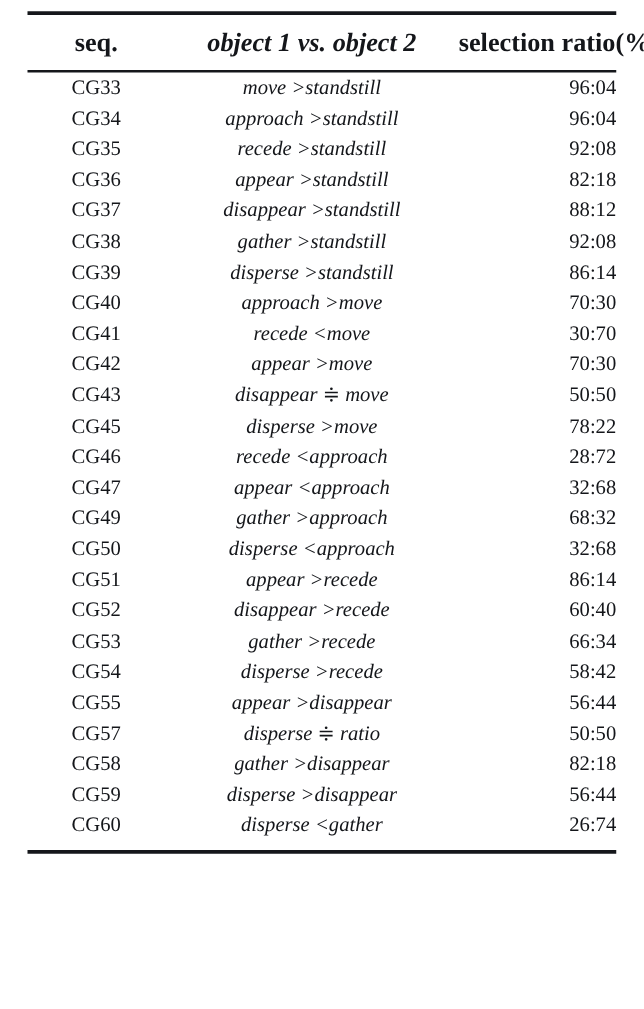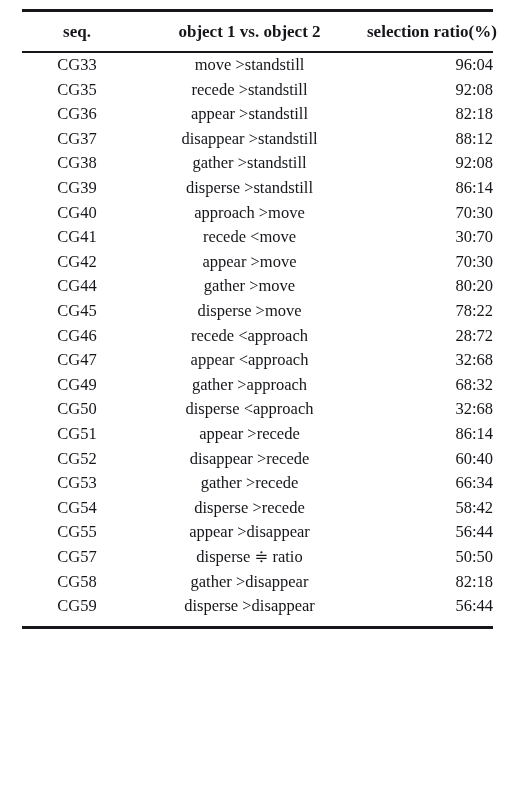--- a/index.html
+++ b/index.html
@@ -41,32 +41,33 @@
     background: #15171b;
   }
   .rule-bottom {
     height: 3px;
     background: #15171b;
     margin-top: 7px;
   }
 
   thead th {
     font-weight: bold;
-    font-size: 17px;
+    font-size: 21px;
     padding: 10px 0 9px 0;
     white-space: nowrap;
   }
 
   th.col-seq, td.col-seq {
     width: 110px;
     text-align: center;
   }
   th.col-pair, td.col-pair {
     width: 235px;
     text-align: center;
+    font-style: italic;
   }
   th.col-ratio, td.col-ratio {
     width: 126px;
     text-align: right;
   }
 
   tbody tr.data-row td {
     font-size: 16.5px;
     line-height: 1;
     padding: 4.05px 0;
@@ -96,20 +97,25 @@
   <div class="rule-mid"></div>
 
   <table class="data-table">
     <tbody id="table-body">
         <tr class="data-row first-row">
           <td class="col-seq">CG33</td>
           <td class="col-pair">move &gt;standstill</td>
           <td class="col-ratio">96:04</td>
         </tr>
         <tr class="data-row">
+          <td class="col-seq">CG34</td>
+          <td class="col-pair">approach &gt;standstill</td>
+          <td class="col-ratio">96:04</td>
+        </tr>
+        <tr class="data-row">
           <td class="col-seq">CG35</td>
           <td class="col-pair">recede &gt;standstill</td>
           <td class="col-ratio">92:08</td>
         </tr>
         <tr class="data-row">
           <td class="col-seq">CG36</td>
           <td class="col-pair">appear &gt;standstill</td>
           <td class="col-ratio">82:18</td>
         </tr>
         <tr class="data-row">
@@ -136,23 +142,23 @@
           <td class="col-seq">CG41</td>
           <td class="col-pair">recede &lt;move</td>
           <td class="col-ratio">30:70</td>
         </tr>
         <tr class="data-row">
           <td class="col-seq">CG42</td>
           <td class="col-pair">appear &gt;move</td>
           <td class="col-ratio">70:30</td>
         </tr>
         <tr class="data-row">
-          <td class="col-seq">CG44</td>
-          <td class="col-pair">gather &gt;move</td>
-          <td class="col-ratio">80:20</td>
+          <td class="col-seq">CG43</td>
+          <td class="col-pair">disappear ≑ move</td>
+          <td class="col-ratio">50:50</td>
         </tr>
         <tr class="data-row">
           <td class="col-seq">CG45</td>
           <td class="col-pair">disperse &gt;move</td>
           <td class="col-ratio">78:22</td>
         </tr>
         <tr class="data-row">
           <td class="col-seq">CG46</td>
           <td class="col-pair">recede &lt;approach</td>
           <td class="col-ratio">28:72</td>
@@ -205,18 +211,23 @@
         <tr class="data-row">
           <td class="col-seq">CG58</td>
           <td class="col-pair">gather &gt;disappear</td>
           <td class="col-ratio">82:18</td>
         </tr>
         <tr class="data-row">
           <td class="col-seq">CG59</td>
           <td class="col-pair">disperse &gt;disappear</td>
           <td class="col-ratio">56:44</td>
         </tr>
+        <tr class="data-row">
+          <td class="col-seq">CG60</td>
+          <td class="col-pair">disperse &lt;gather</td>
+          <td class="col-ratio">26:74</td>
+        </tr>
       </tbody>
   </table>
 
   <div class="rule-bottom"></div>
 
 </div>
 
 </body></html>

